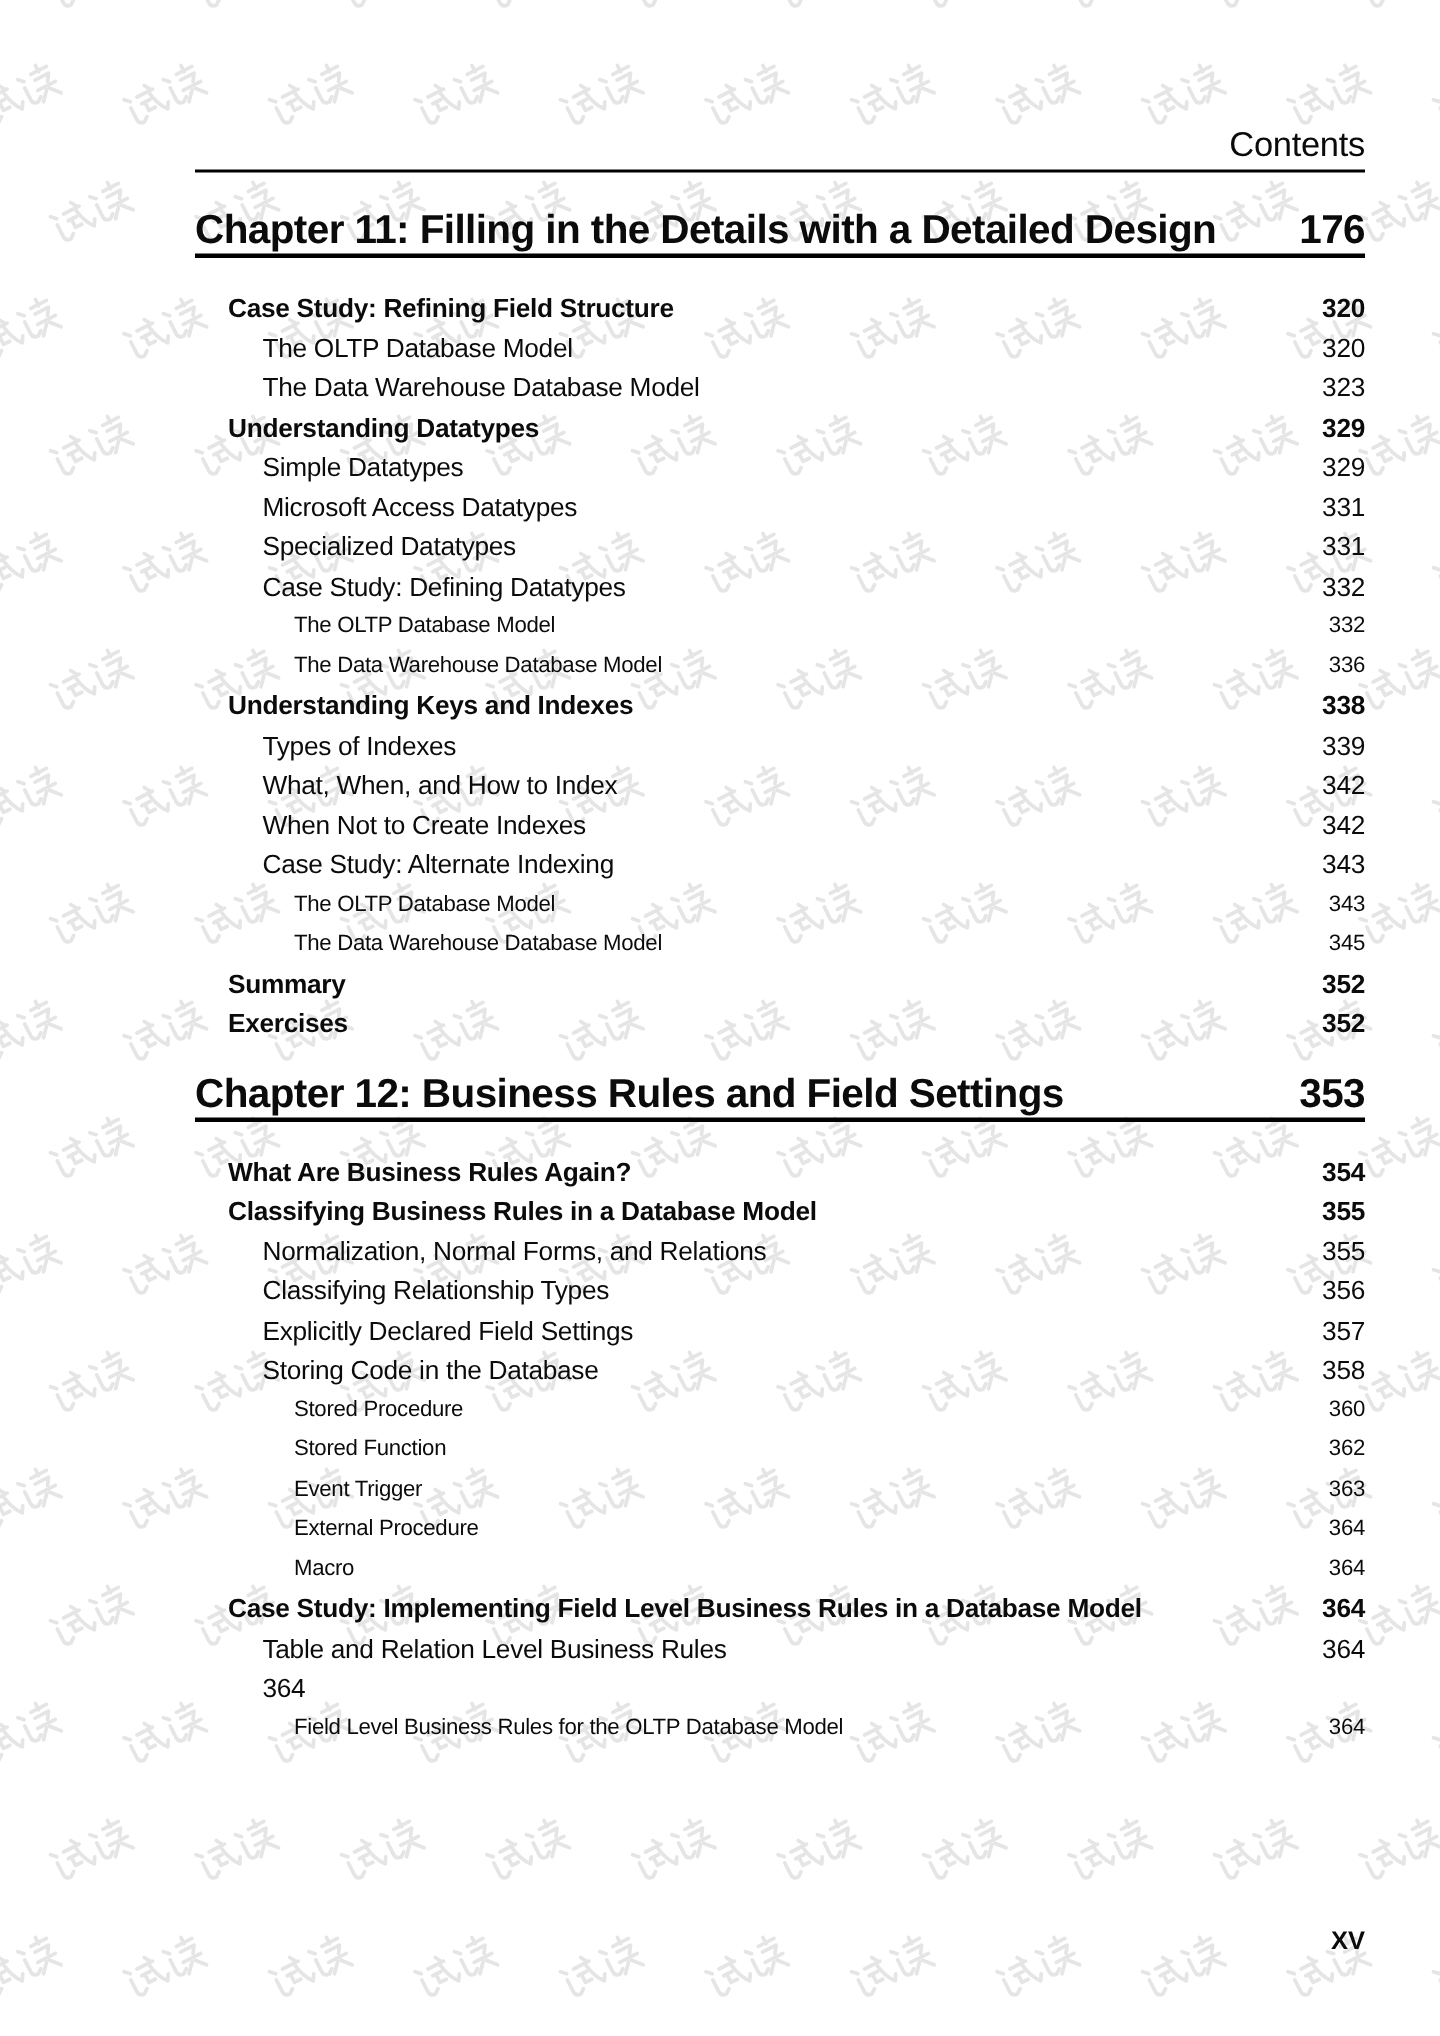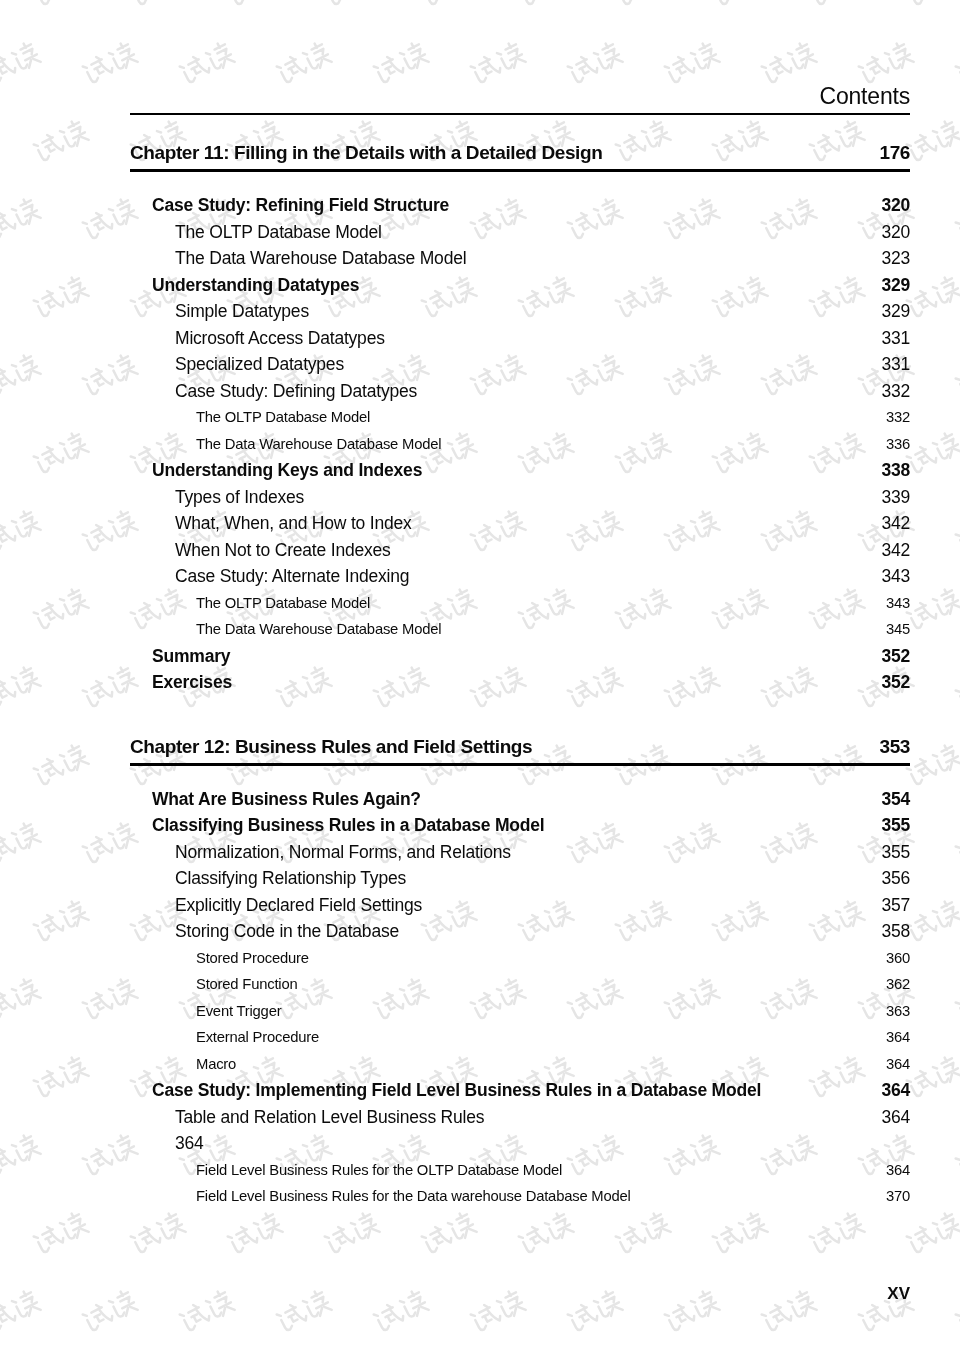--- a/index.html
+++ b/index.html
@@ -23,27 +23,27 @@
     padding-top: 83px;
     letter-spacing: -0.2px;
   }
   .header-rule {
     border: 0; border-top: 2px solid #000;
     margin: 4px 0 0 0; height: 0;
   }
   .chapter-head {
     display: flex; justify-content: space-between; align-items: baseline;
     font-weight: bold;
-    font-size: 19px; line-height: 26px;
+    font-size: 27px; line-height: 26px;
     letter-spacing: -0.4px;
     border-bottom: 3px solid #000;
     padding-bottom: 3px;
   }
   .chapter-head-1 { margin-top: 25px; }
-  .chapter-head-2 { margin-top: 38px; text-align: center; }
+  .chapter-head-2 { margin-top: 20px; text-align: center; }
   .chapter-entries { margin-top: 20px; }
   .toc-row {
     display: flex; justify-content: space-between; align-items: baseline;
     line-height: 26.5px;
     font-size: 17.5px;
     letter-spacing: -0.2px;
   }
   .toc-row .toc-label { white-space: nowrap; }
   .lvl1 { font-weight: bold; padding-left: 22px; }
   .lvl2 { padding-left: 45px; }
@@ -1176,22 +1176,18 @@
             <span class="toc-label">Table and Relation Level Business Rules</span>
             <span class="toc-page">364</span>
           </div>
           <div class="toc-row lvl2">
             <span class="toc-page">364</span>
           </div>
           <div class="toc-row lvl3">
             <span class="toc-label">Field Level Business Rules for the OLTP Database Model</span>
             <span class="toc-page">364</span>
           </div>
-          <div class="toc-row lvl3">
-            <span class="toc-label">Field Level Business Rules for the Data warehouse Database Model</span>
-            <span class="toc-page">370</span>
-          </div>
         </div>
   </div>
 </div>
 </div>
 
 <div class="folio">XV</div>
 
 </body></html>

